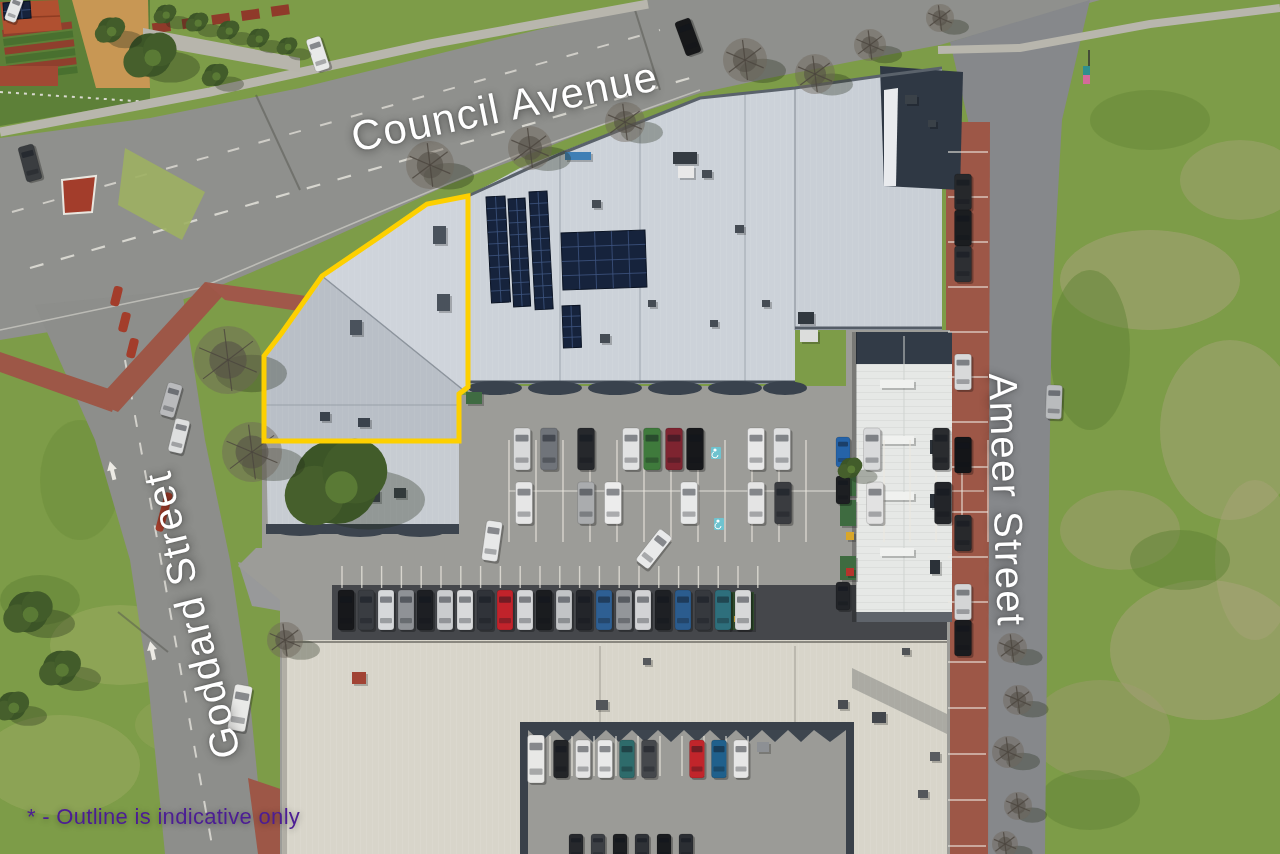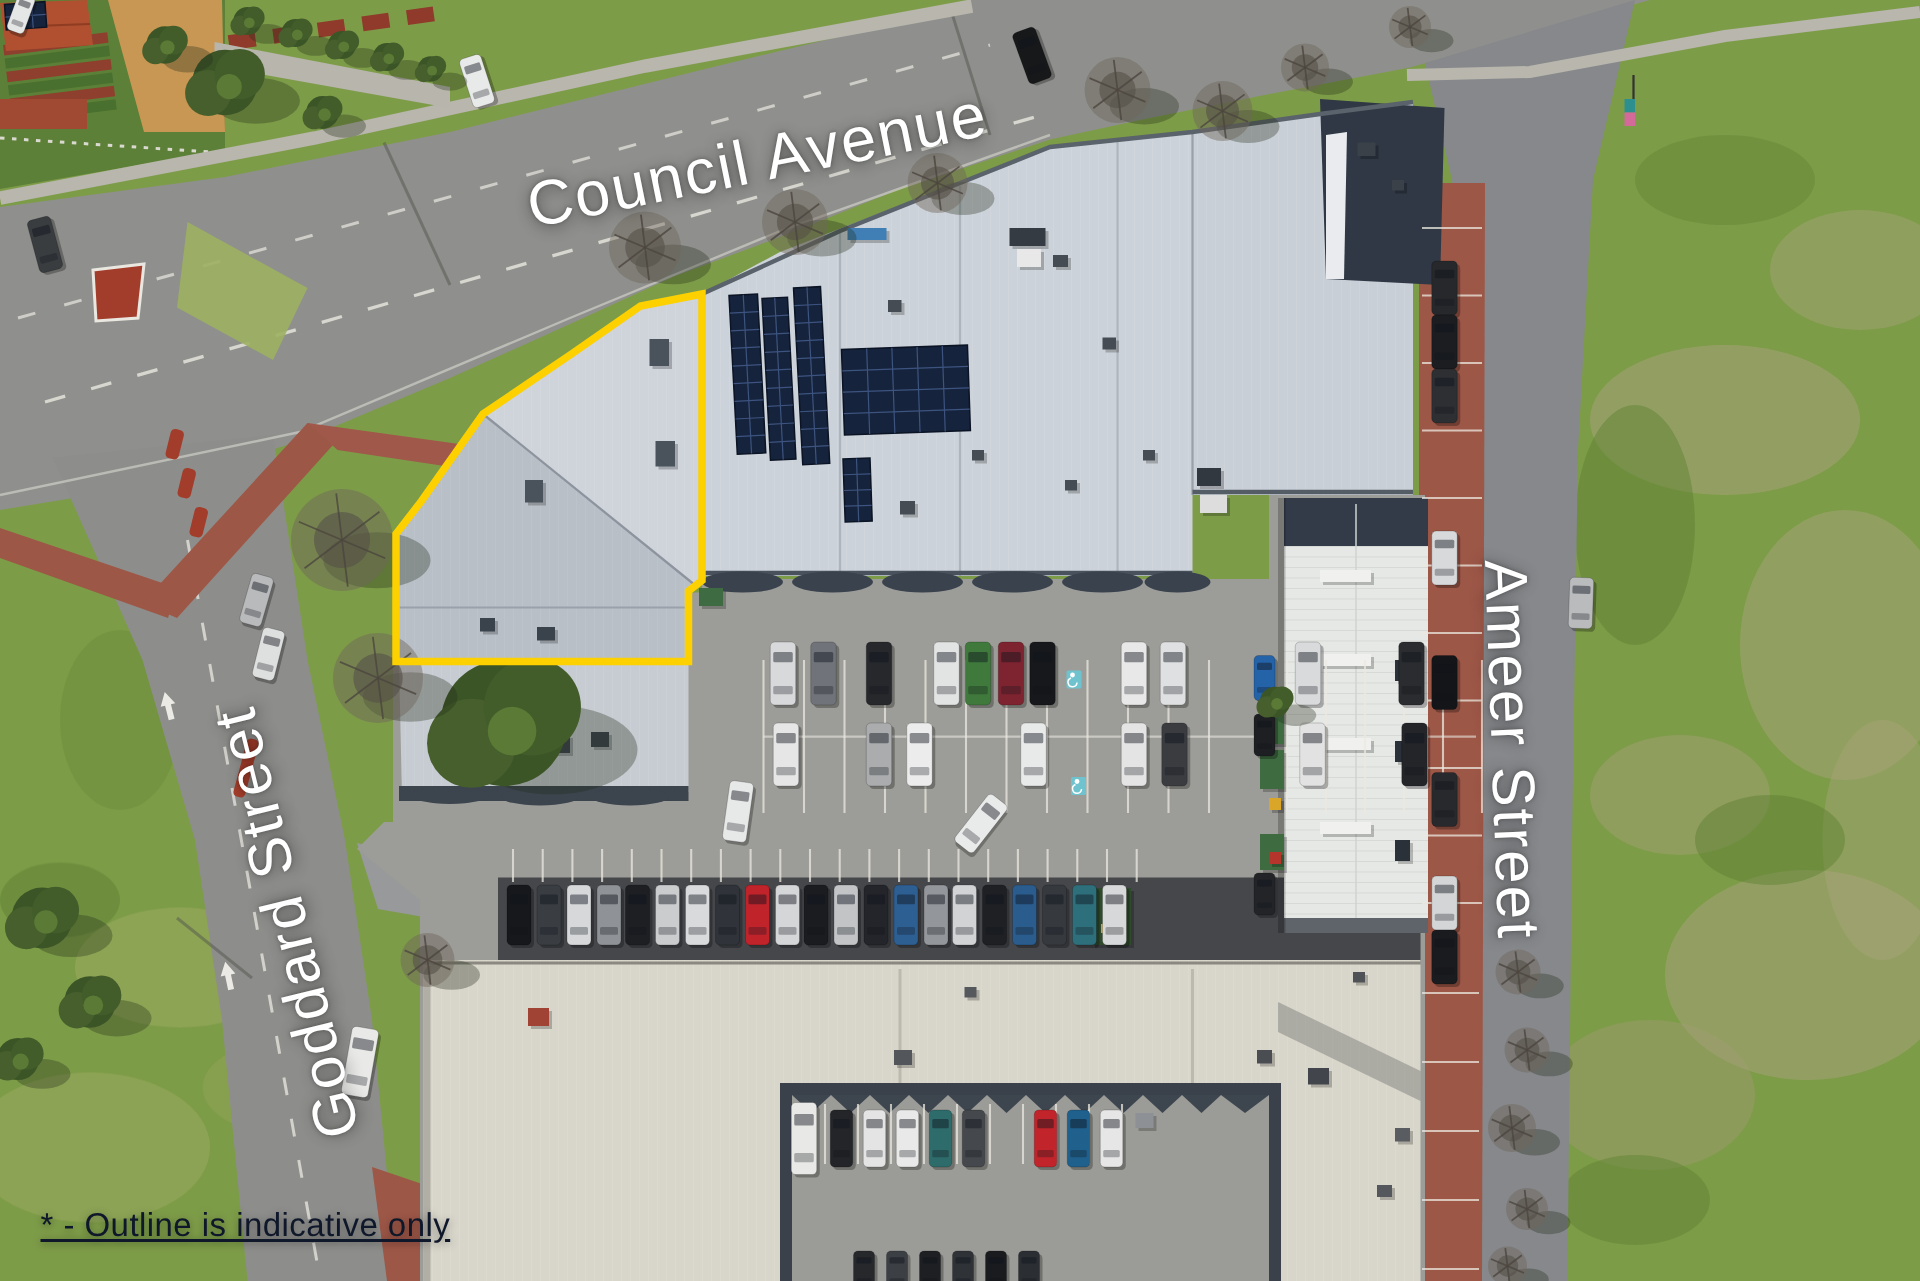--- a/index.html
+++ b/index.html
@@ -1160,14 +1160,14 @@
     <rect x="1083" y="66" width="7" height="9" fill="#2e8f8f"></rect>
     <rect x="1083" y="75" width="7" height="9" fill="#d46a9a"></rect>
   </g>
 
   <polygon id="property-outline" fill="none" stroke="#fdd000" stroke-width="5" stroke-linejoin="miter" points="468,196 427,204 381,236 322,276 281,334 264,356 264,441 459,441 459,394 468,387"></polygon>
 </svg>
 
   <div class="street-label" style="left: 505px; top: 107px; font-size: 42px; transform: translate(-50%, -50%) rotate(-11.5deg); color: rgb(255, 255, 255);">Council Avenue</div>
   <div class="street-label" style="left: 192px; top: 615px; font-size: 40px; transform: translate(-50%, -50%) rotate(-104deg); color: rgb(255, 255, 255);">Goddard Street</div>
   <div class="street-label" style="left: 1007px; top: 500px; font-size: 40px; transform: translate(-50%, -50%) rotate(88deg); color: rgb(255, 255, 255);">Ameer Street</div>
-  <div class="disclaimer" id="disclaimer" style="left: 27px; top: 804px; font-size: 22px; color: #0f172a; text-decoration: underline;">* - Outline is indicative only</div>
+  <div class="disclaimer" id="disclaimer" style="left: 27px; top: 804px; font-size: 22px; color: #4c1d95;">* - Outline is indicative only</div>
 </div>
 
 </body></html>

